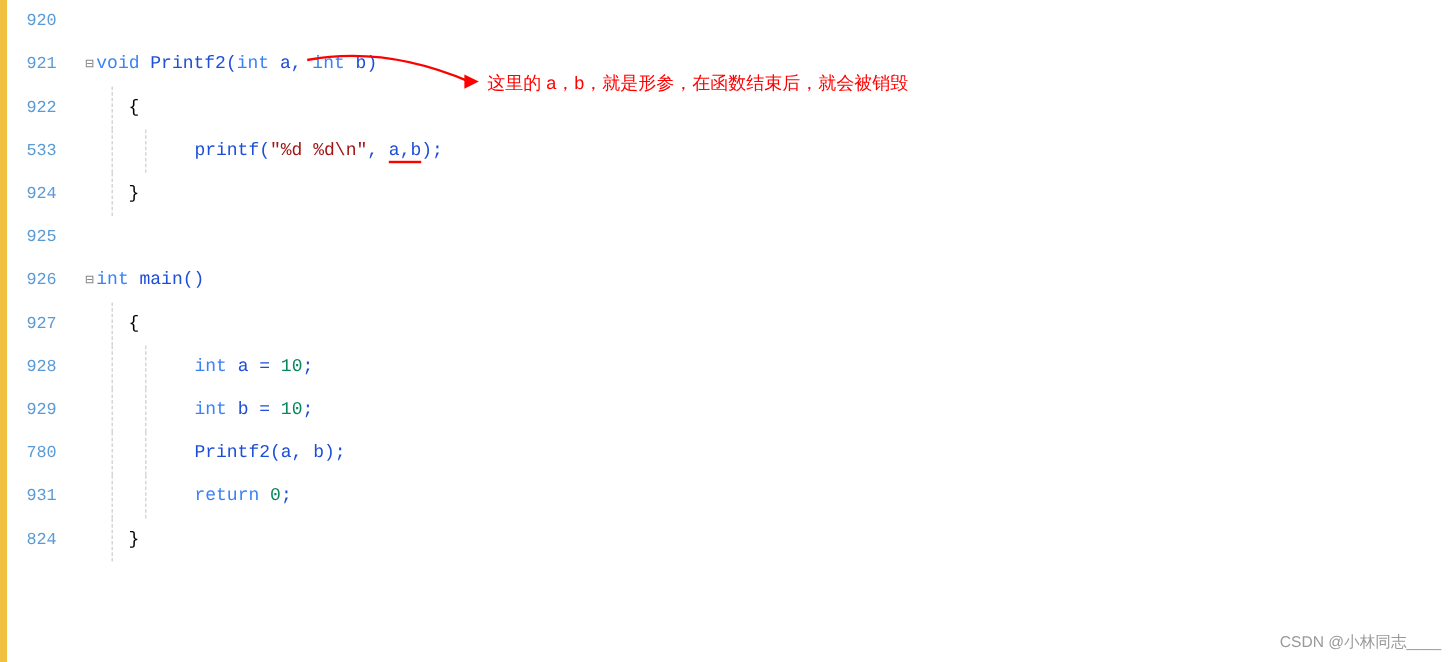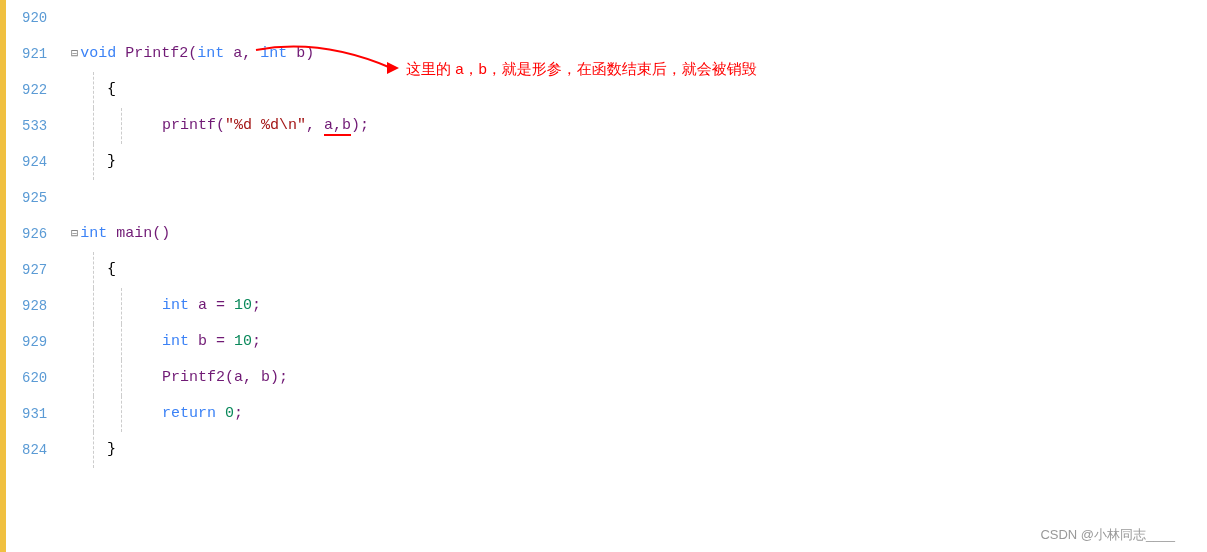--- a/index.html
+++ b/index.html
@@ -60,35 +60,35 @@
     .code-line {
       height: 36px;
       line-height: 36px;
       display: flex;
       align-items: center;
       white-space: pre;
       position: relative;
     }
 
     .kw { color: #3b82f6; font-weight: normal; }
-    .fn { color: #701a75; }
+    .fn { color: #1d4ed8; }
     .str { color: #a31515; }
     .num { color: #09885a; }
     .punct { color: #000000; }
     .collapse-icon {
       color: #888;
       font-size: 12px;
       margin-right: 2px;
       display: inline-block;
     }
 
     .watermark {
       position: absolute;
       bottom: 8px;
-      right: 32px;
+      right: 6px;
       color: #999999;
       font-family: 'Microsoft YaHei', Arial, sans-serif;
       font-size: 13px;
     }
 
     
     svg.annotation-svg {
       position: absolute;
       top: 0px;
       left: 0px;
@@ -108,21 +108,21 @@
     <span class="line-number">920</span>
     <span class="line-number">921</span>
     <span class="line-number">922</span>
     <span class="line-number">533</span>
     <span class="line-number">924</span>
     <span class="line-number">925</span>
     <span class="line-number">926</span>
     <span class="line-number">927</span>
     <span class="line-number">928</span>
     <span class="line-number">929</span>
-    <span class="line-number">620</span>
+    <span class="line-number">780</span>
     <span class="line-number">931</span>
     <span class="line-number">824</span>
   </div>
 
   <div class="code-area">
 
     <div class="code-line">
     </div>
 
     <div class="code-line">

